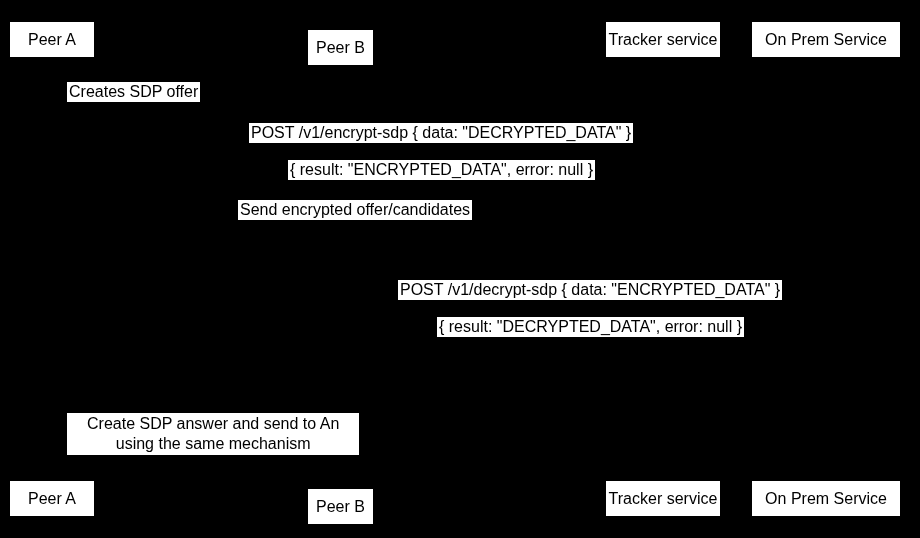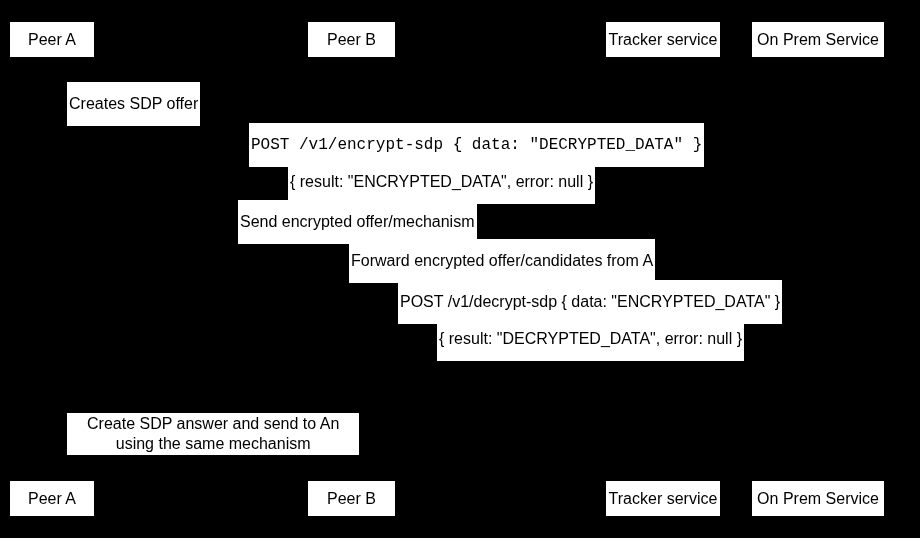--- a/index.html
+++ b/index.html
@@ -21,38 +21,38 @@
     height: 35px;
     background: #ffffff;
     color: #000000;
     font-size: 16px;
     display: flex;
     align-items: center;
     justify-content: center;
     white-space: nowrap;
   }
   .pa { left: 10px;  width: 84px; }
-  .pb { left: 308px; width: 87px; }
+  .pb { left: 308px; width: 65px; margin-top: 8px; }
   .ts { left: 606px; width: 114px; }
-  .op { left: 752px; width: 132px; }
+  .op { left: 752px; width: 148px; }
   .row-top    { top: 22px; }
   .row-bottom { top: 481px; }
 
   
   .lbl {
     position: absolute;
     background: #ffffff;
     color: #000000;
     font-size: 16px;
     line-height: 20px;
     white-space: pre;
-    padding: 12px 2px;
+    padding: 0 2px;
   }
   .e1 { left: 67px;  top: 82px; }
-  .e2 { left: 249px; top: 123px; font-family: Liberation Mono, monospace; }
+  .e2 { left: 249px; top: 123px; }
   .e3 { left: 288px; top: 160px; }
   .e4 { left: 238px; top: 200px; }
   .e5 { left: 349px; top: 239px; }
   .e6 { left: 398px; top: 280px; text-align: center; }
   .e7 { left: 437px; top: 317px; }
   .e8 { left: 74px;  top: 367px; }
   .e9 {
     left: 67px;
     top: 413px;
     white-space: pre-line;
@@ -67,22 +67,21 @@
 <div class="canvas">
 
   <div class="actor pa row-top">Peer A</div>
   <div class="actor pb row-top">Peer B</div>
   <div class="actor ts row-top">Tracker service</div>
   <div class="actor op row-top">On Prem Service</div>
 
   <div class="lbl e1">Creates SDP offer</div>
   <div class="lbl e2">POST /v1/encrypt-sdp { data: "DECRYPTED_DATA" }</div>
   <div class="lbl e3">{ result: "ENCRYPTED_DATA", error: null }</div>
-  <div class="lbl e4">Send encrypted offer/mechanism</div>
-  <div class="lbl e5">Forward encrypted offer/candidates from A</div>
+  <div class="lbl e4">Send encrypted offer/candidates</div>
   <div class="lbl e6">POST /v1/decrypt-sdp { data: "ENCRYPTED_DATA" }</div>
   <div class="lbl e7">{ result: "DECRYPTED_DATA", error: null }</div>
   <div class="lbl e9">Create SDP answer and send to An
 using the same mechanism</div>
 
   <div class="actor pa row-bottom">Peer A</div>
   <div class="actor pb row-bottom">Peer B</div>
   <div class="actor ts row-bottom">Tracker service</div>
   <div class="actor op row-bottom">On Prem Service</div>
 

